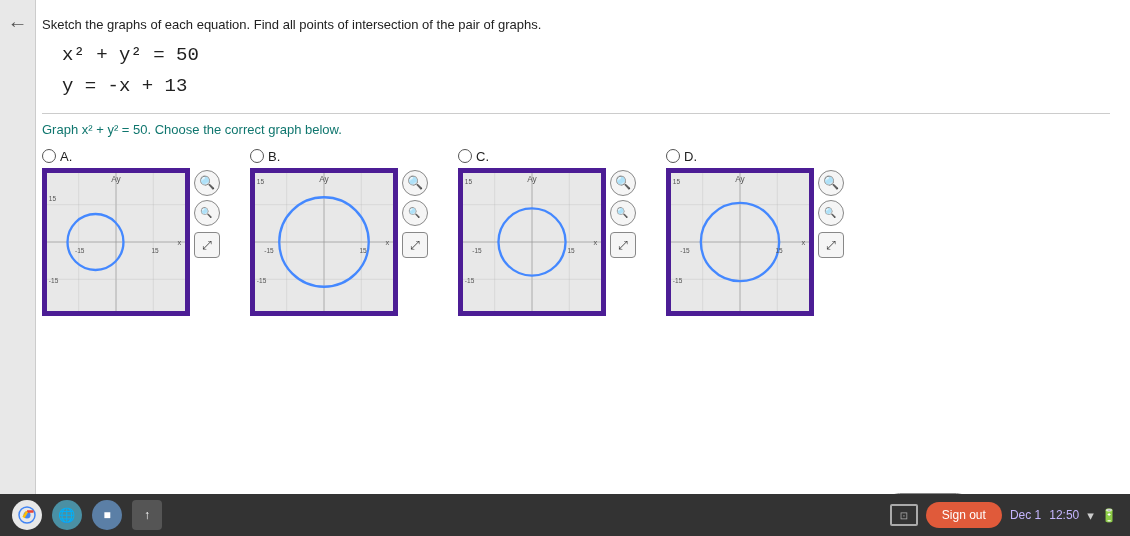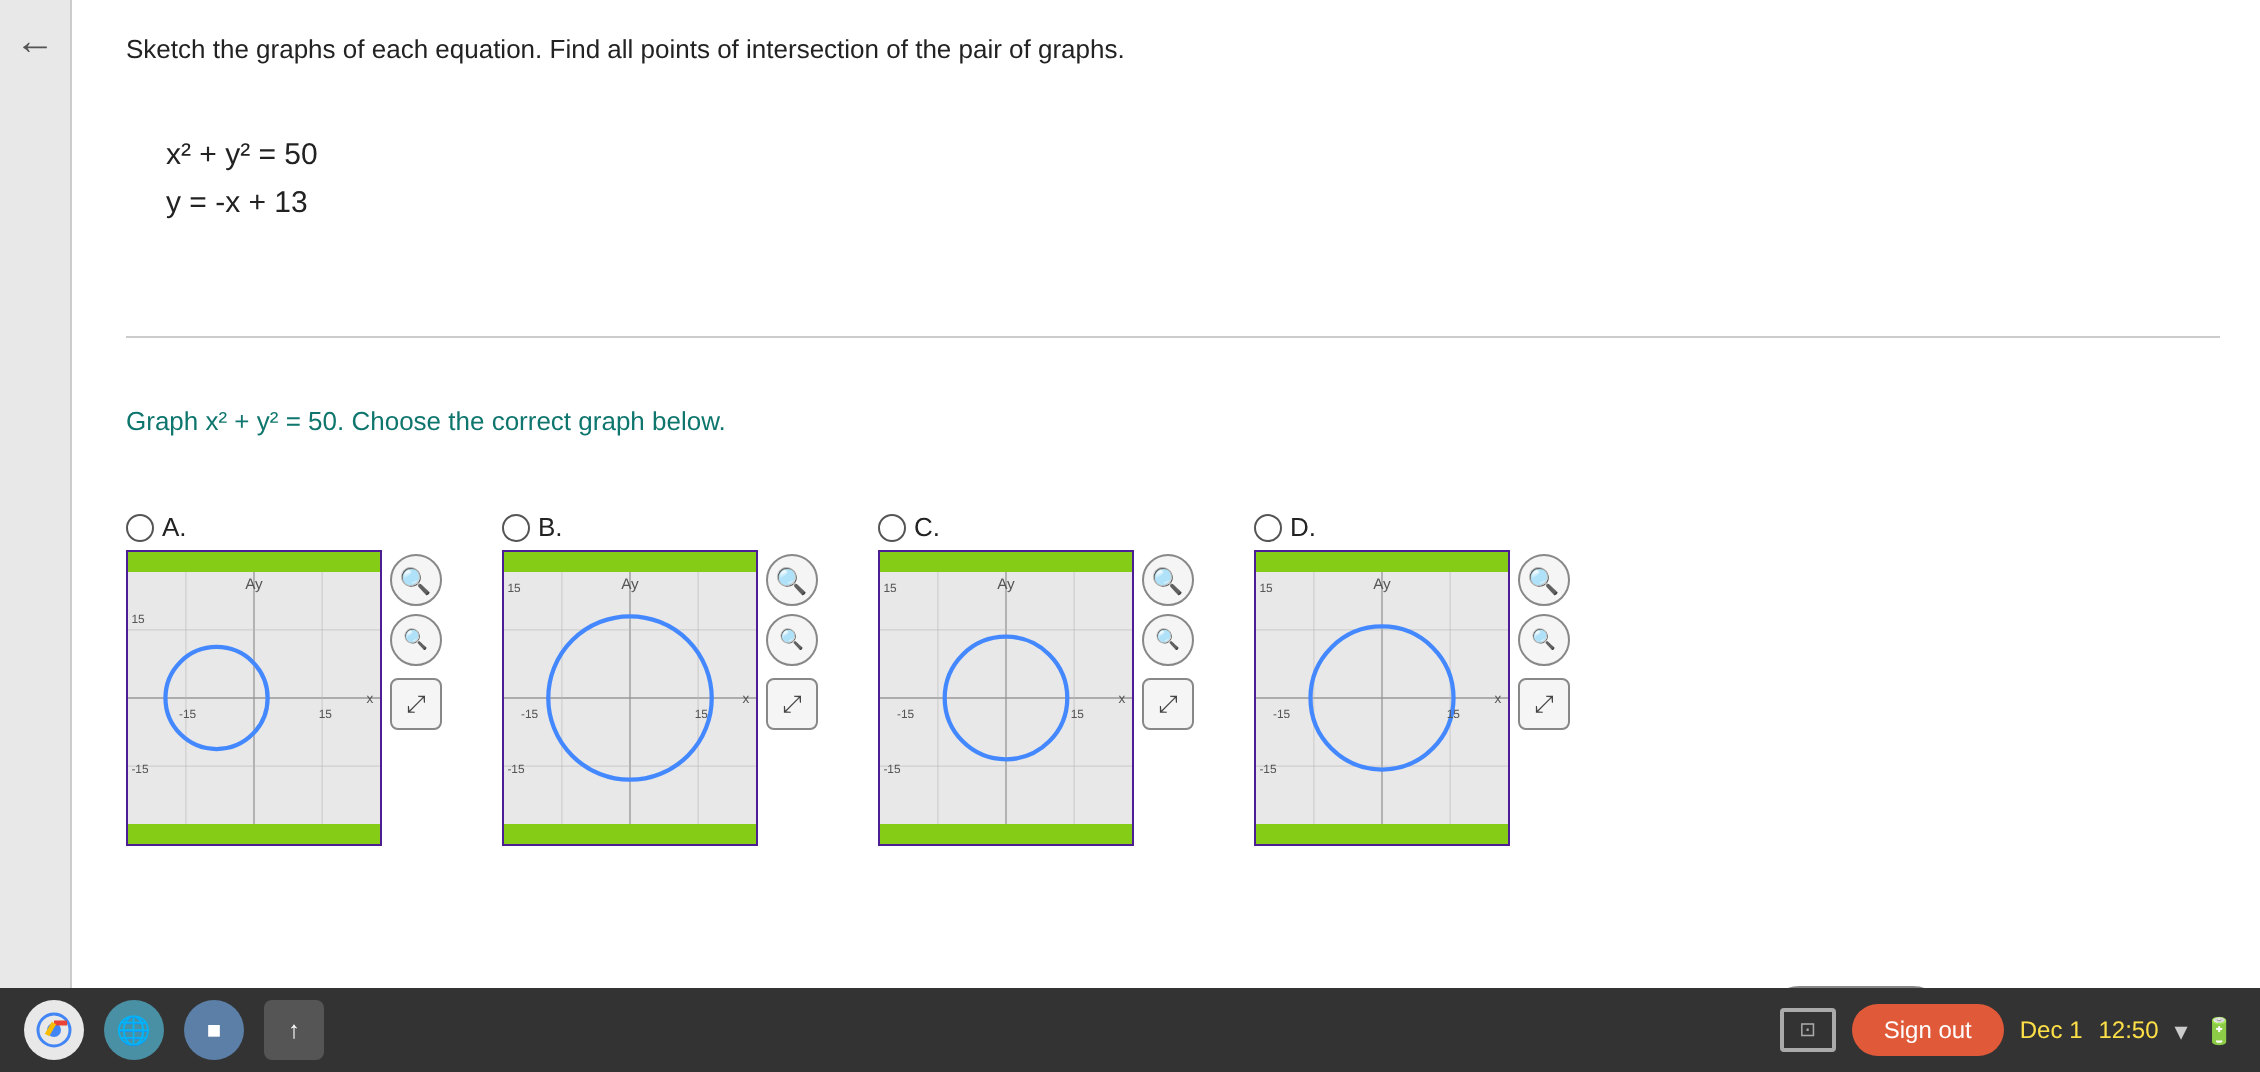--- a/index.html
+++ b/index.html
@@ -30,39 +30,39 @@
 
     .back-arrow {
       font-size: 20px;
       color: #555;
       cursor: pointer;
     }
 
     .content-area {
       flex: 1;
       background: #fff;
-      padding: 16px 20px 10px 27px;
+      padding: 16px 20px 10px 6px;
       display: flex;
       flex-direction: column;
-      gap: 26px;
     }
 
     .question-header {
       font-size: 13px;
       color: #222;
       margin-bottom: 6px;
       line-height: 1.4;
     }
 
     .equations {
-      font-size: 15px;
+      font-size: 19px;
       color: #222;
       margin-left: 20px;
-      margin-bottom: 20px;
+      margin-bottom: 4px;
       line-height: 1.6;
+      font-family: Liberation Mono, monospace;
     }
 
     .divider {
       border: none;
       border-top: 1px solid #ccc;
       margin: 8px 0;
     }
 
     .graph-question {
       font-size: 13px;
@@ -107,24 +107,24 @@
     }
 
     .graph-wrapper {
       display: flex;
       align-items: flex-start;
       gap: 4px;
     }
 
     .graph-box {
       position: relative;
-      width: 128px;
+      width: 148px;
       height: 148px;
-      border: 1px solid #4c1d95;
-      background: #84cc16;
+      border: 5px solid #4c1d95;
+      background: #f0abfc;
       overflow: hidden;
     }
 
     .graph-controls {
       display: flex;
       flex-direction: column;
       gap: 4px;
       margin-top: 2px;
     }
 
@@ -233,21 +233,21 @@
       background: #e05a3a;
       color: #ffffff;
       border: none;
       border-radius: 16px;
       font-size: 12px;
       cursor: pointer;
     }
 
     .time-text {
       font-size: 12px;
-      color: #fde047;
+      color: #c4b5fd;
     }
 
     .screen-icon {
       width: 28px;
       height: 22px;
       border: 2px solid #aaa;
       border-radius: 2px;
       background: transparent;
       cursor: pointer;
       display: flex;

